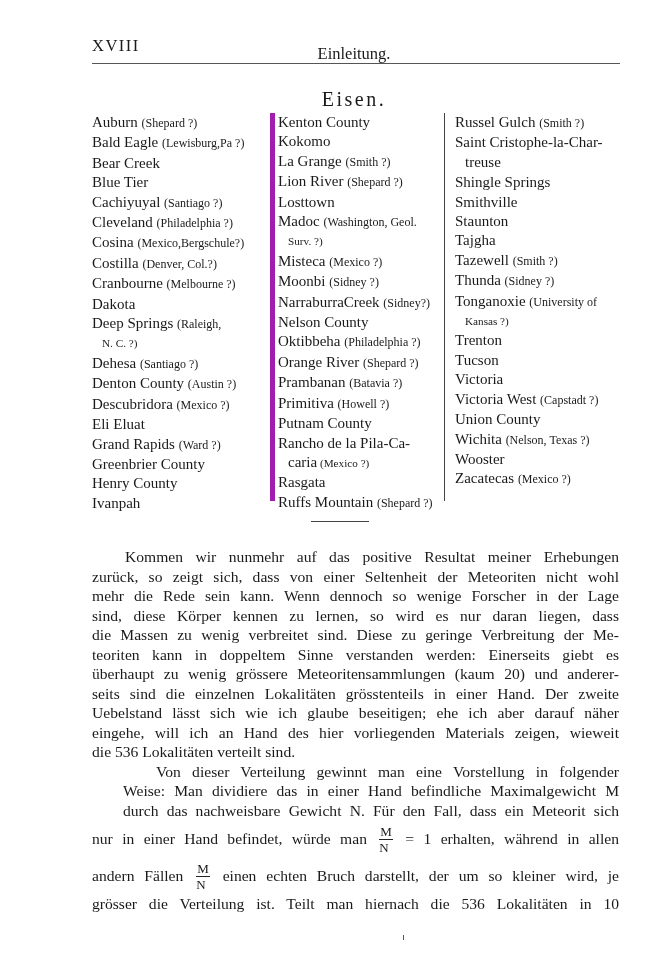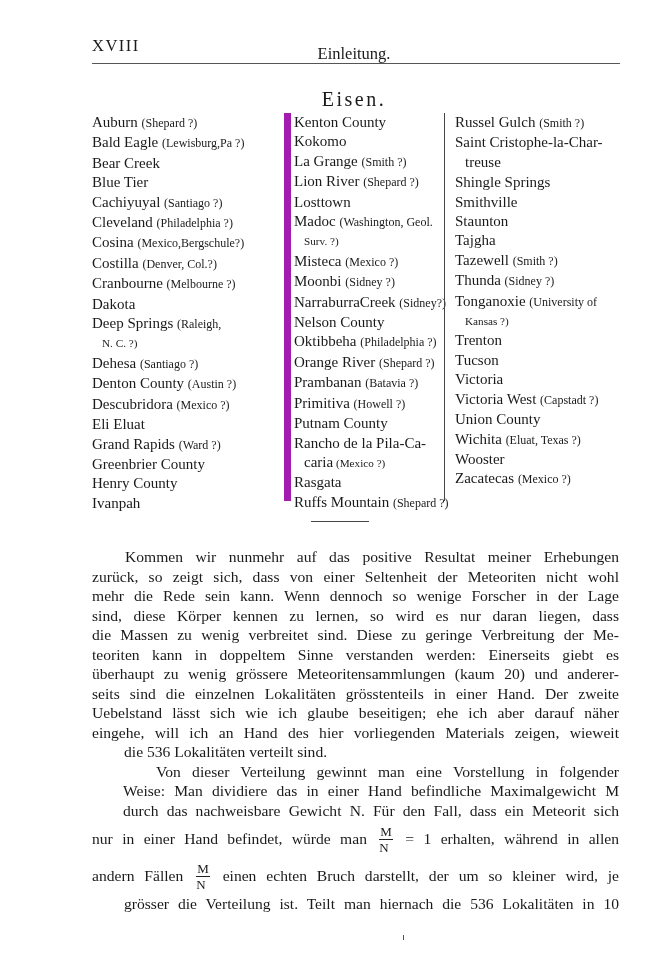--- a/index.html
+++ b/index.html
@@ -67,21 +67,21 @@
       height: 388px;
     }
     .col {
       position: absolute;
       top: 0;
       height: 388px;
       font-size: 15px;
       line-height: 19.4px;
     }
     .col-1 { left: 0; width: 176px; }
-    .col-2 { left: 192px; width: 172px; border-left: 7px solid #a21caf; padding-left: 3px; }
+    .col-2 { left: 178px; width: 172px; border-left: 5px solid #a21caf; padding-left: 3px; }
     .col-3 { left: 352px; width: 178px; border-left: 1px solid #444; padding-left: 10px; }
     .entry {
       white-space: nowrap;
     }
     .entry .loc {
       font-size: 12px;
     }
     .entry .cont {
       display: block;
       padding-left: 10px;
@@ -108,21 +108,20 @@
       text-indent: 33px;
     }
     .line {
       display: block;
       text-align: justify;
       text-align-last: justify;
       white-space: nowrap;
     }
     .line.last {
       text-align-last: left;
-      margin-left: 32px;
     }
     .frac {
       display: inline-block;
       vertical-align: middle;
       text-align: center;
       font-size: 13px;
       line-height: 15px;
       margin: 0 3px;
       position: relative;
       top: -1px;
@@ -211,21 +210,21 @@
         <div class="entry"><span>Staunton</span></div>
         <div class="entry"><span>Tajgha</span></div>
         <div class="entry"><span>Tazewell</span> <span class="loc">(Smith ?)</span></div>
         <div class="entry"><span>Thunda</span> <span class="loc">(Sidney ?)</span></div>
         <div class="entry"><span>Tonganoxie</span> <span class="loc">(University of</span><span class="cont"><span>Kansas ?)</span></span></div>
         <div class="entry"><span>Trenton</span></div>
         <div class="entry"><span>Tucson</span></div>
         <div class="entry"><span>Victoria</span></div>
         <div class="entry"><span>Victoria West</span> <span class="loc">(Capstadt ?)</span></div>
         <div class="entry"><span>Union County</span></div>
-        <div class="entry"><span>Wichita</span> <span class="loc">(Eluat, Texas ?)</span></div>
+        <div class="entry"><span>Wichita</span> <span class="loc">(Nelson, Texas ?)</span></div>
         <div class="entry"><span>Wooster</span></div>
         <div class="entry"><span>Zacatecas</span> <span class="loc">(Mexico ?)</span></div>
       </div>
   </div>
 
   <div class="separator"></div>
 
   <div class="body-text">
     <p id="para1" style="text-indent: 0px;">
         <span class="line" style="text-indent: 33px;">Kommen wir nunmehr auf das positive Resultat meiner Erhebungen</span>

